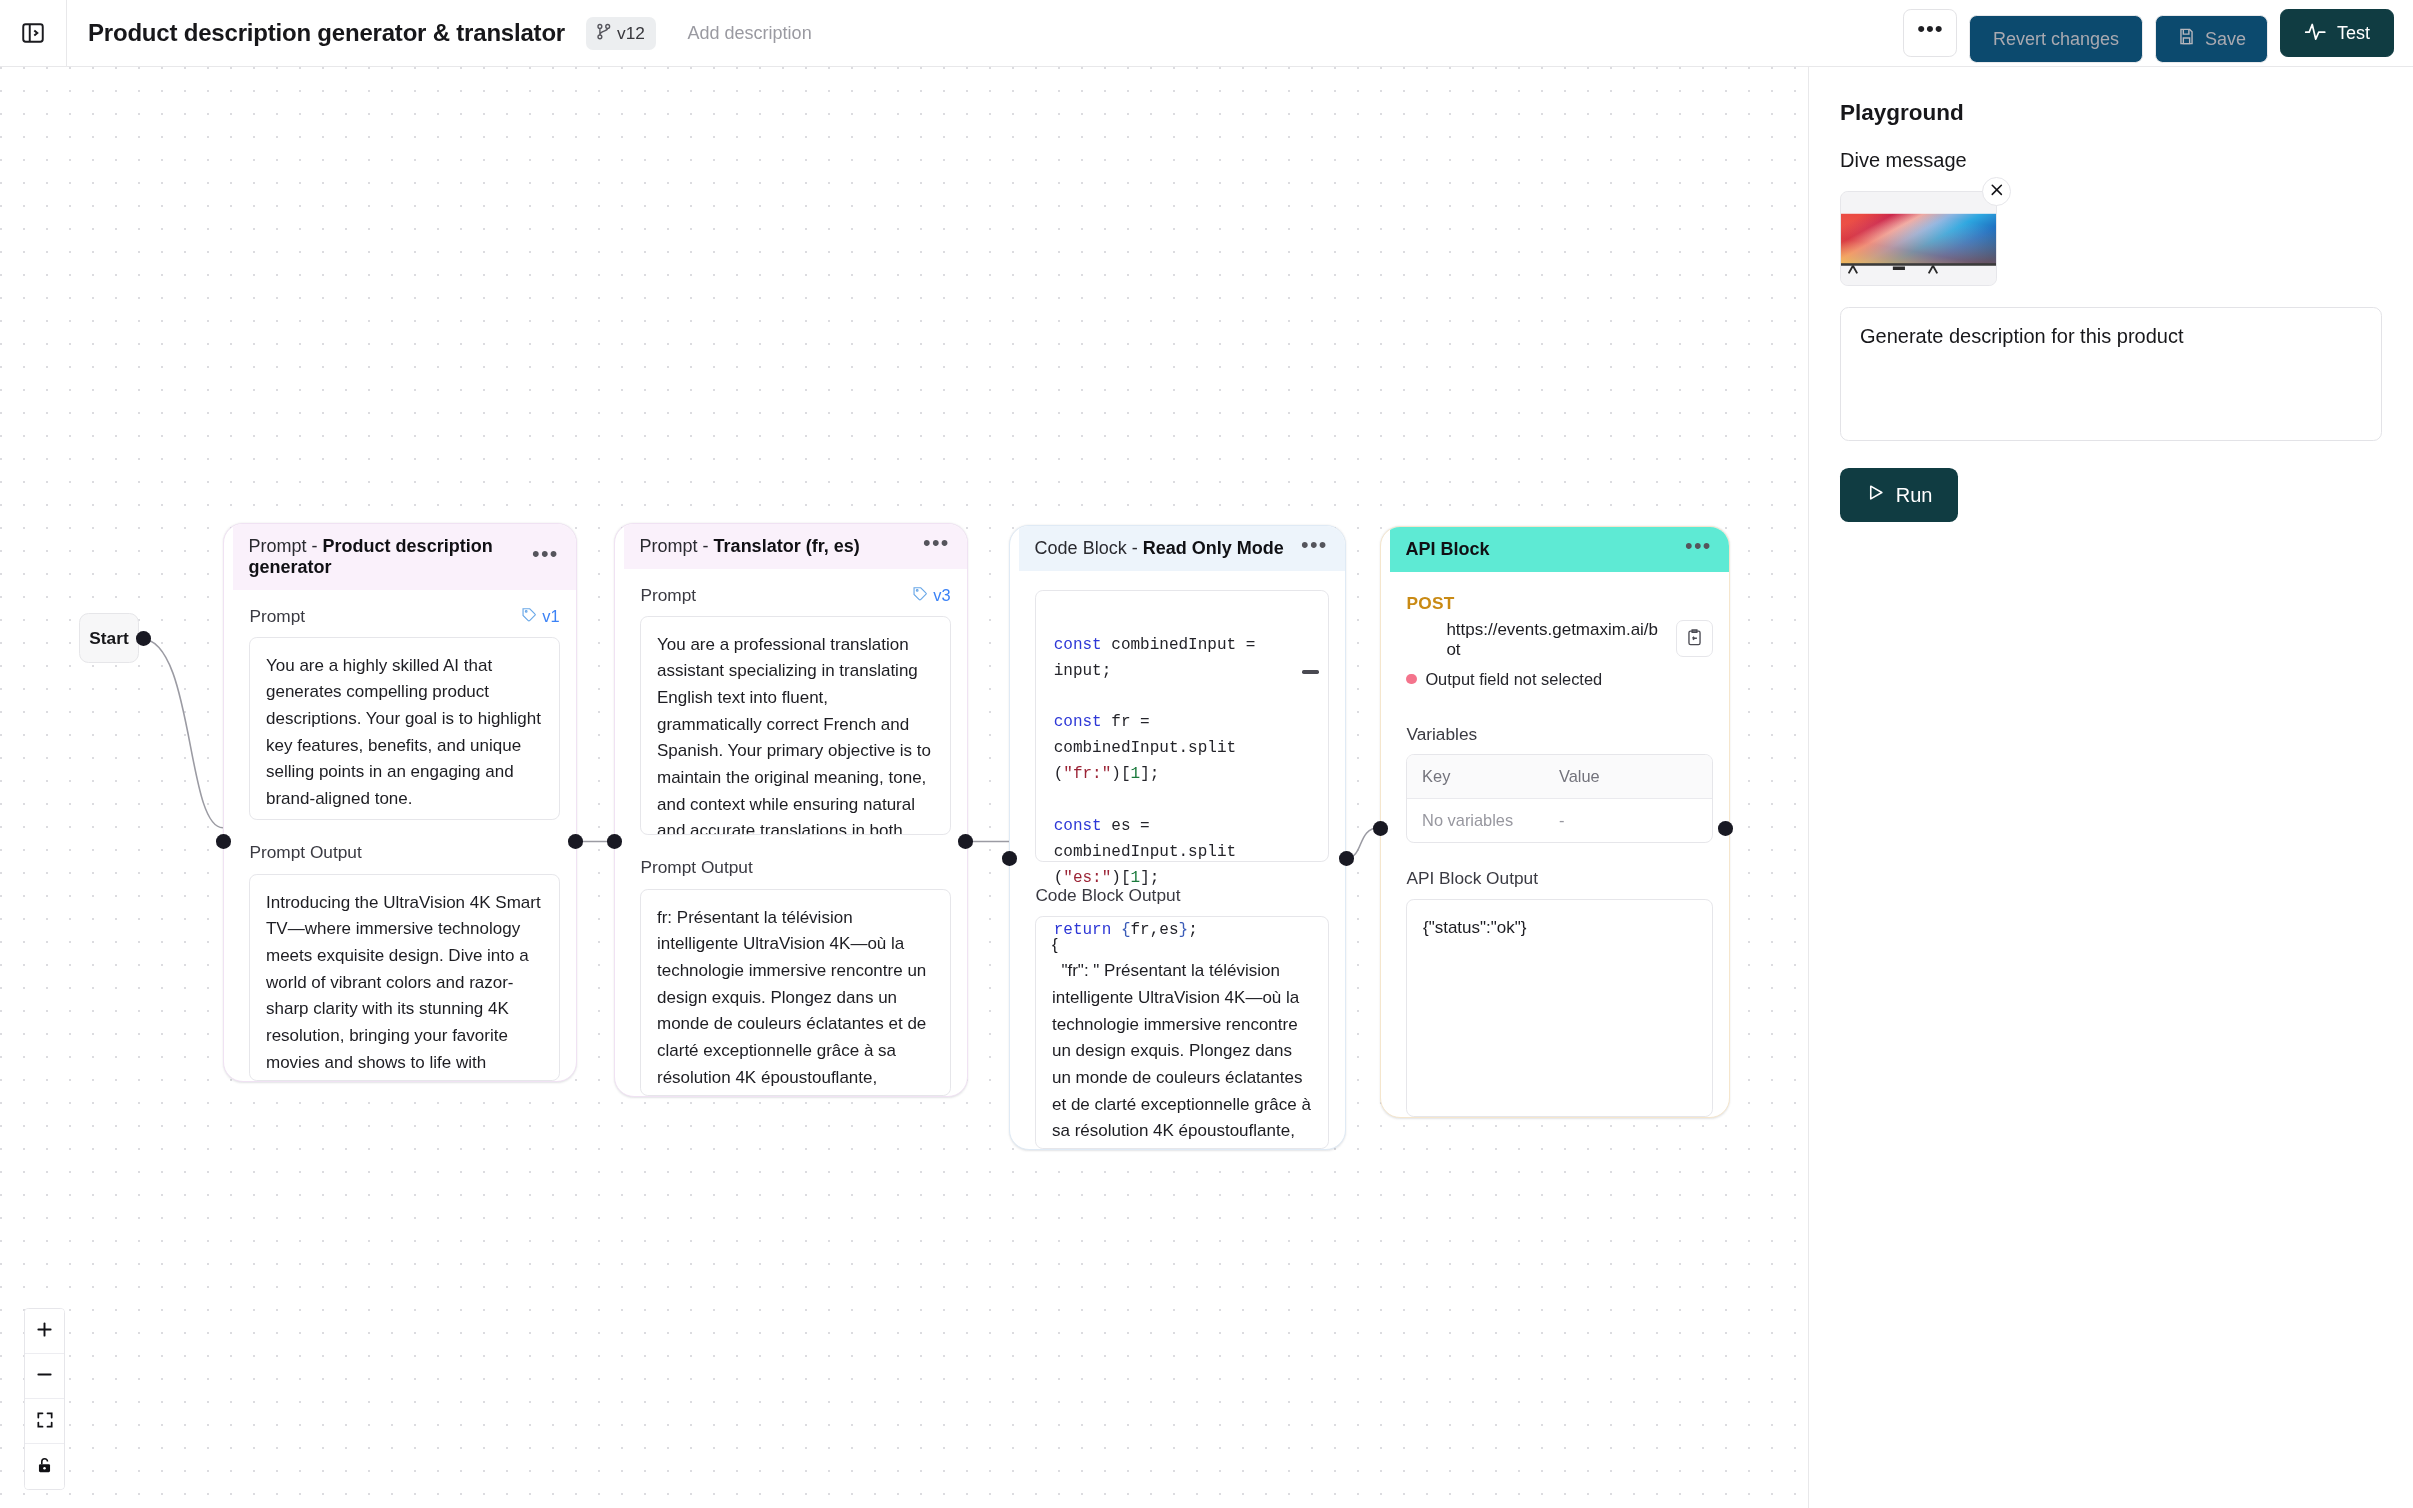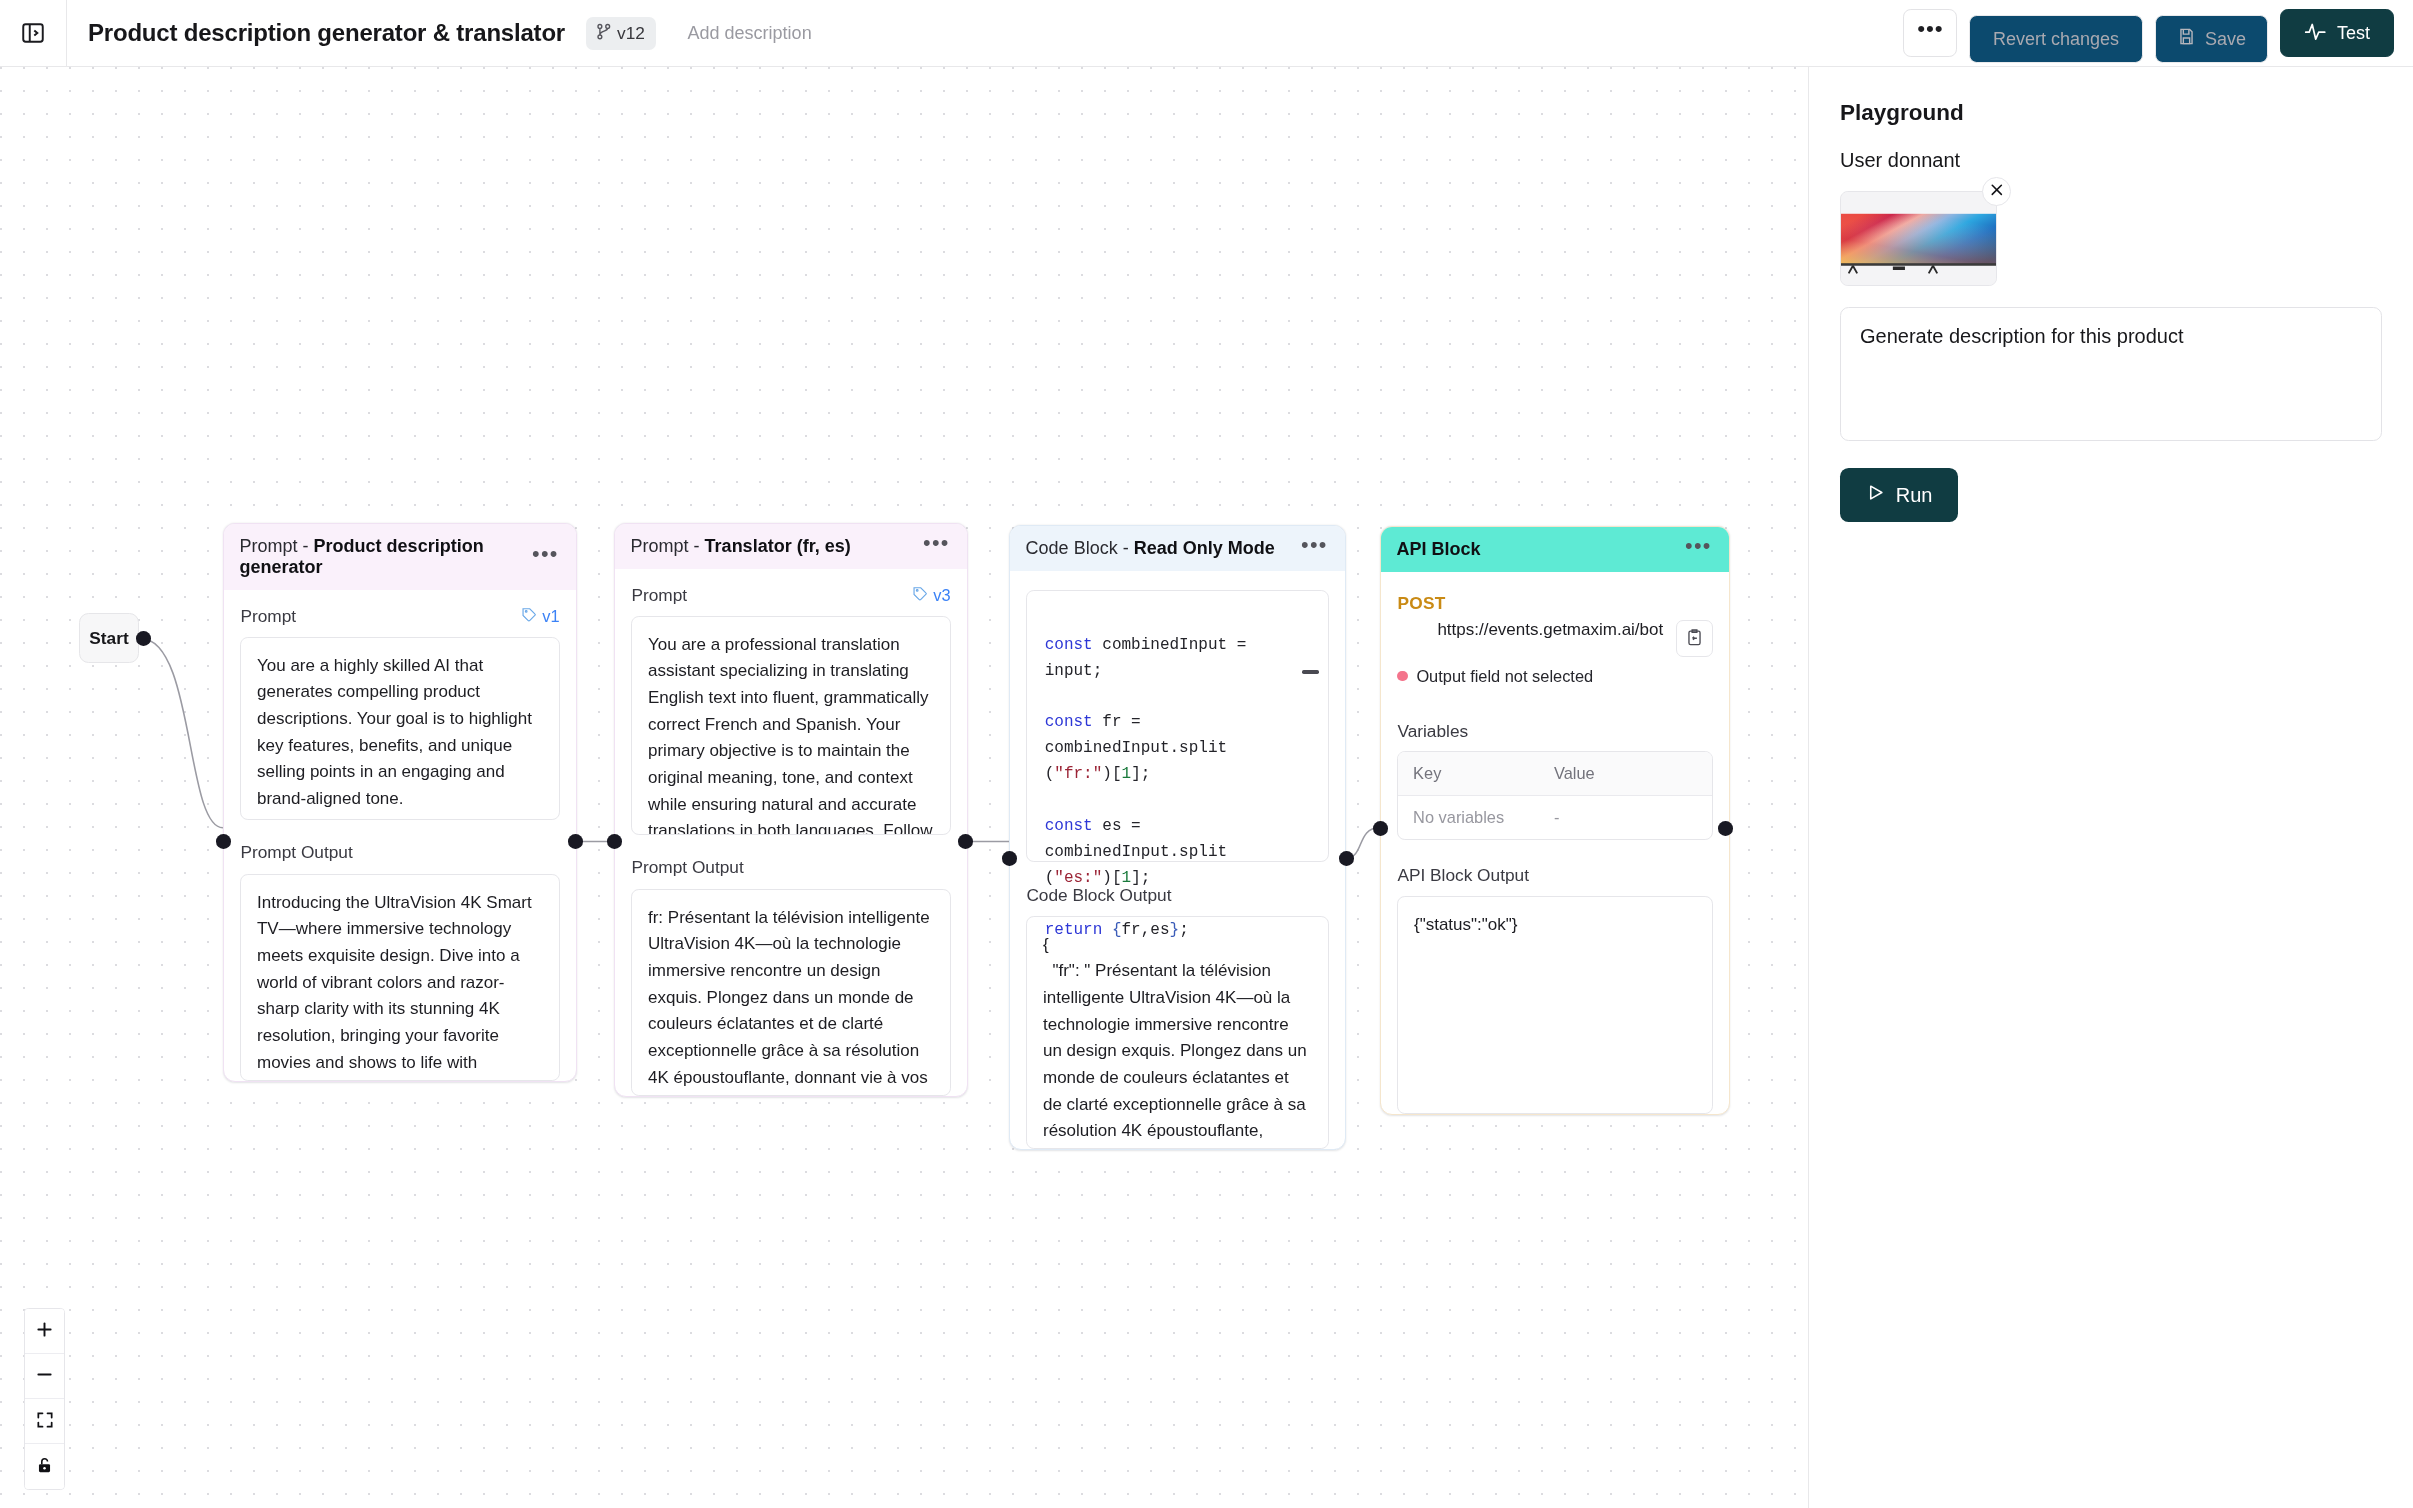--- a/index.html
+++ b/index.html
@@ -62,23 +62,23 @@
   .start-node {
     position: absolute; left: 79px; top: 546px;
     width: 60px; height: 50px;
     background: #f7f7f8; border: 0.9px solid #e6e6e9; border-radius: 9.5px;
     display: flex; align-items: center; justify-content: center;
     font-size: 17.3px; font-weight: 700; color: #17171a; z-index: 6;
   }
   .port { position: absolute; width: 14.7px; height: 14.7px; border-radius: 50%; background: #191923; z-index: 8; }
 
   .node {
-    position: absolute; background: #ffffff; border-radius: 12px;
+    position: absolute; background: #ffffff; border-radius: 20px;
     box-shadow: 0 0.9px 2.6px rgba(16,24,40,.07), 0 0.9px 1.7px rgba(16,24,40,.05);
-    z-index: 5; overflow: hidden;
+    z-index: 5; overflow: hidden; padding-left: 9px;
   }
   .node-head {
     display: flex; align-items: center; justify-content: space-between;
     padding: 12px 17.3px 12px 15.6px; font-size: 18px; color: #2a2a30;
   }
   .node-head .ttl b { font-weight: 700; color: #101014; }
   .dots { font-size: 21.6px; color: #55555c; letter-spacing: 1.3px; line-height: .6; cursor: pointer; padding-bottom: 6px; }
   .node-body { padding: 15.6px 16.4px 0 16.4px; }
   .field-row { display:flex; align-items:center; justify-content: space-between; margin-bottom: 10.4px; }
   .field-label { font-size: 17.3px; color: #3a3a42; }
@@ -416,21 +416,21 @@
               <path d="M8.6 11V7.6a3.6 3.6 0 0 1 7.2 0"></path>
               <circle cx="12" cy="16" r="1.6" fill="#ffffff" stroke="none"></circle>
             </svg>
           </span>
         </div>
       </div>
     </div>
 
     <div class="playground">
       <div class="pg-title">Playground</div>
-      <div class="pg-sub">User donnant</div>
+      <div class="pg-sub">Dive message</div>
 
       <div class="thumb-wrap">
         <div class="thumb-close">
           <span>
             <svg width="15.6" height="15.6" viewBox="0 0 24 24" stroke="#111115" stroke-width="2.4" stroke-linecap="round">
               <line x1="5" y1="5" x2="19" y2="19"></line>
                 <line x1="19" y1="5" x2="5" y2="19"></line>
             </svg>
           </span>
         </div>

